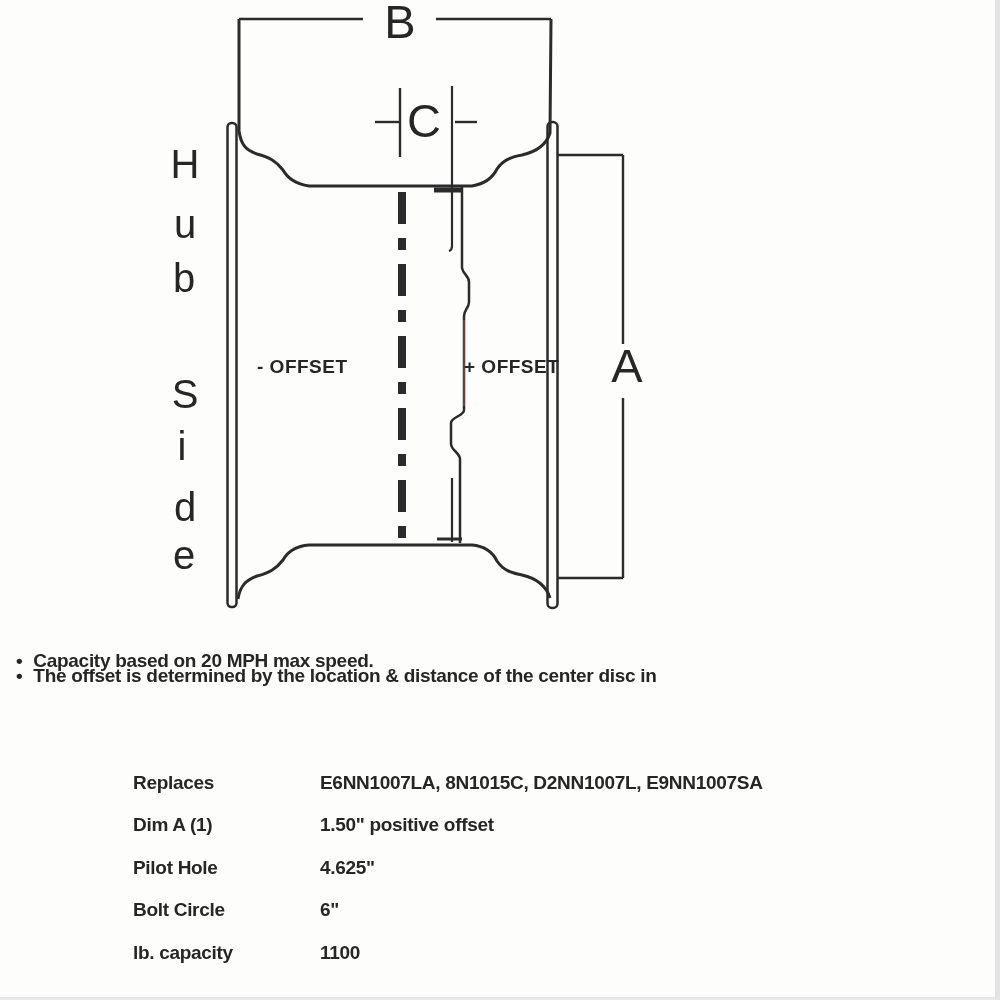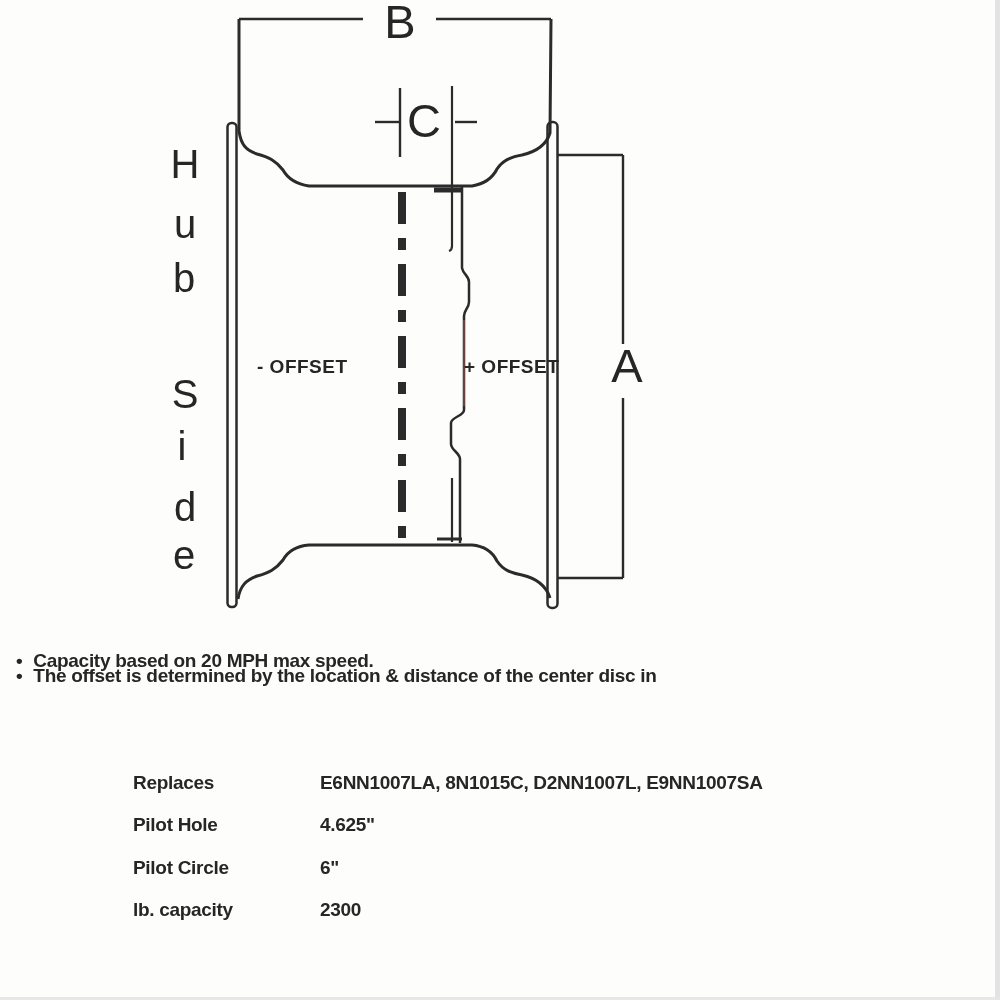--- a/index.html
+++ b/index.html
@@ -120,28 +120,32 @@
       <br>
     </p>
   </div>
 
   <div class="specs">
     <div class="spec-row">
       <span class="spec-label">Replaces</span>
       <span class="spec-value">E6NN1007LA, 8N1015C, D2NN1007L, E9NN1007SA</span>
     </div>
     <div class="spec-row">
+      <span class="spec-label">Dim A (1)</span>
+      <span class="spec-value">1.50" positive offset</span>
+    </div>
+    <div class="spec-row">
       <span class="spec-label">Pilot Hole</span>
       <span class="spec-value">4.625"</span>
     </div>
     <div class="spec-row">
-      <span class="spec-label">Pilot Circle</span>
+      <span class="spec-label">Bolt Circle</span>
       <span class="spec-value">6"</span>
     </div>
     <div class="spec-row">
       <span class="spec-label">lb. capacity</span>
-      <span class="spec-value">2300</span>
+      <span class="spec-value">1100</span>
     </div>
   </div>
 
   <div class="edge-r"></div>
   <div class="edge-b"></div>
 </div>
 
 </body></html>

